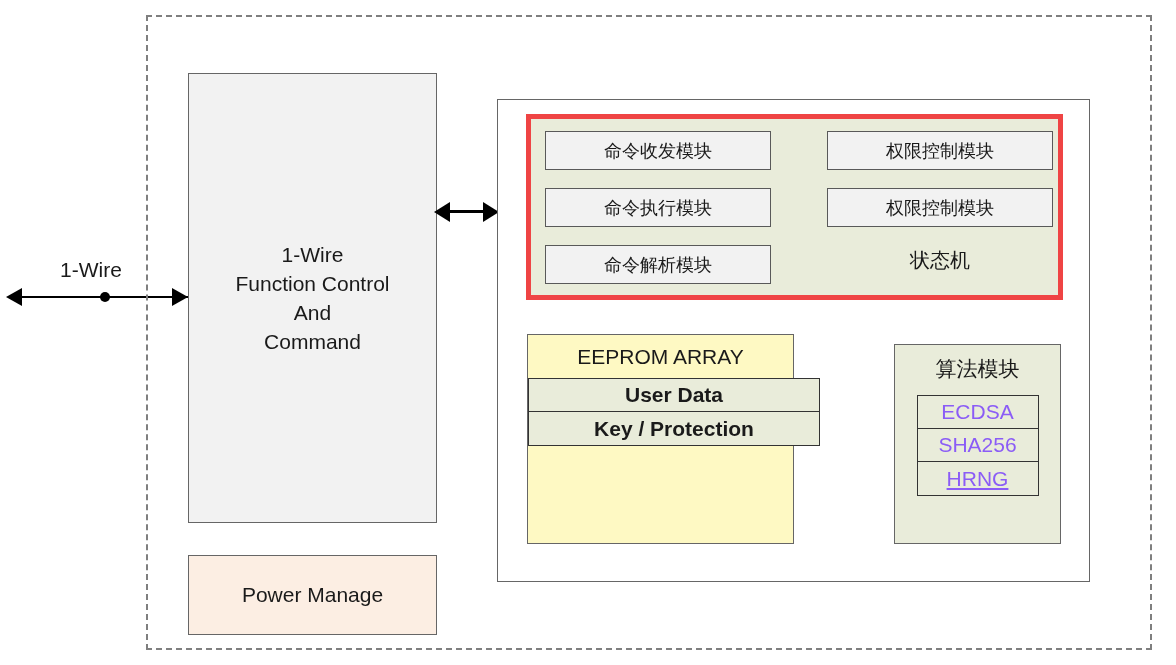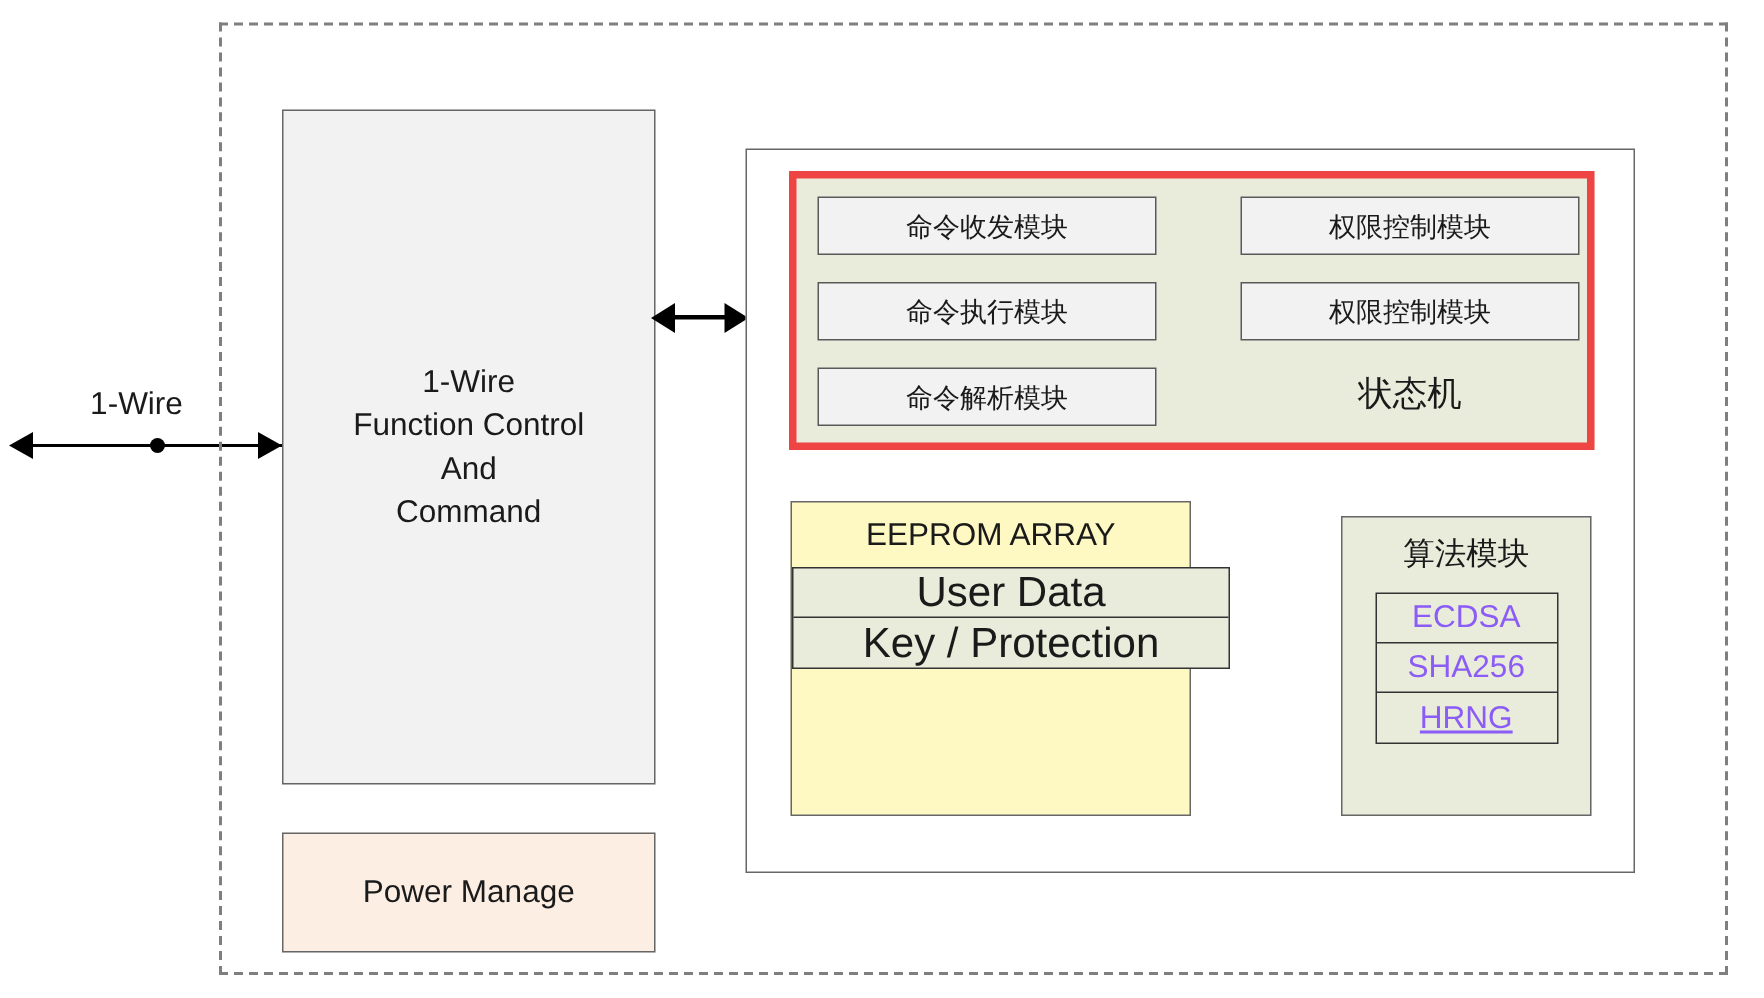--- a/index.html
+++ b/index.html
@@ -200,21 +200,21 @@
     margin-bottom: 18px;
   }
   .cmd-box:last-child { margin-bottom: 0; }
 
   .state-machine-label {
     position: absolute;
     left: 296px;
     top: 128px;
     width: 226px;
     text-align: center;
-    font-size: 23px;
+    font-size: 20px;
     color: #1a1a1a;
   }
 
   
   .eeprom-block {
     position: absolute;
     left: 29px;
     top: 234px;
     width: 267px;
     height: 210px;
@@ -235,22 +235,23 @@
     box-sizing: border-box;
     background: #e9ecda;
   }
   .eeprom-row {
     height: 33px;
     border-bottom: 1px solid #333333;
     box-sizing: border-box;
     display: flex;
     align-items: center;
     justify-content: center;
-    font-size: 28px;
-    color: #1a1a1a;
+    font-size: 21px;
+    color: #1a1a1a;
+    font-weight: bold;
   }
   .eeprom-row:last-child { border-bottom: none; }
 
   
   .algo-block {
     position: absolute;
     left: 396px;
     top: 244px;
     width: 167px;
     height: 200px;

